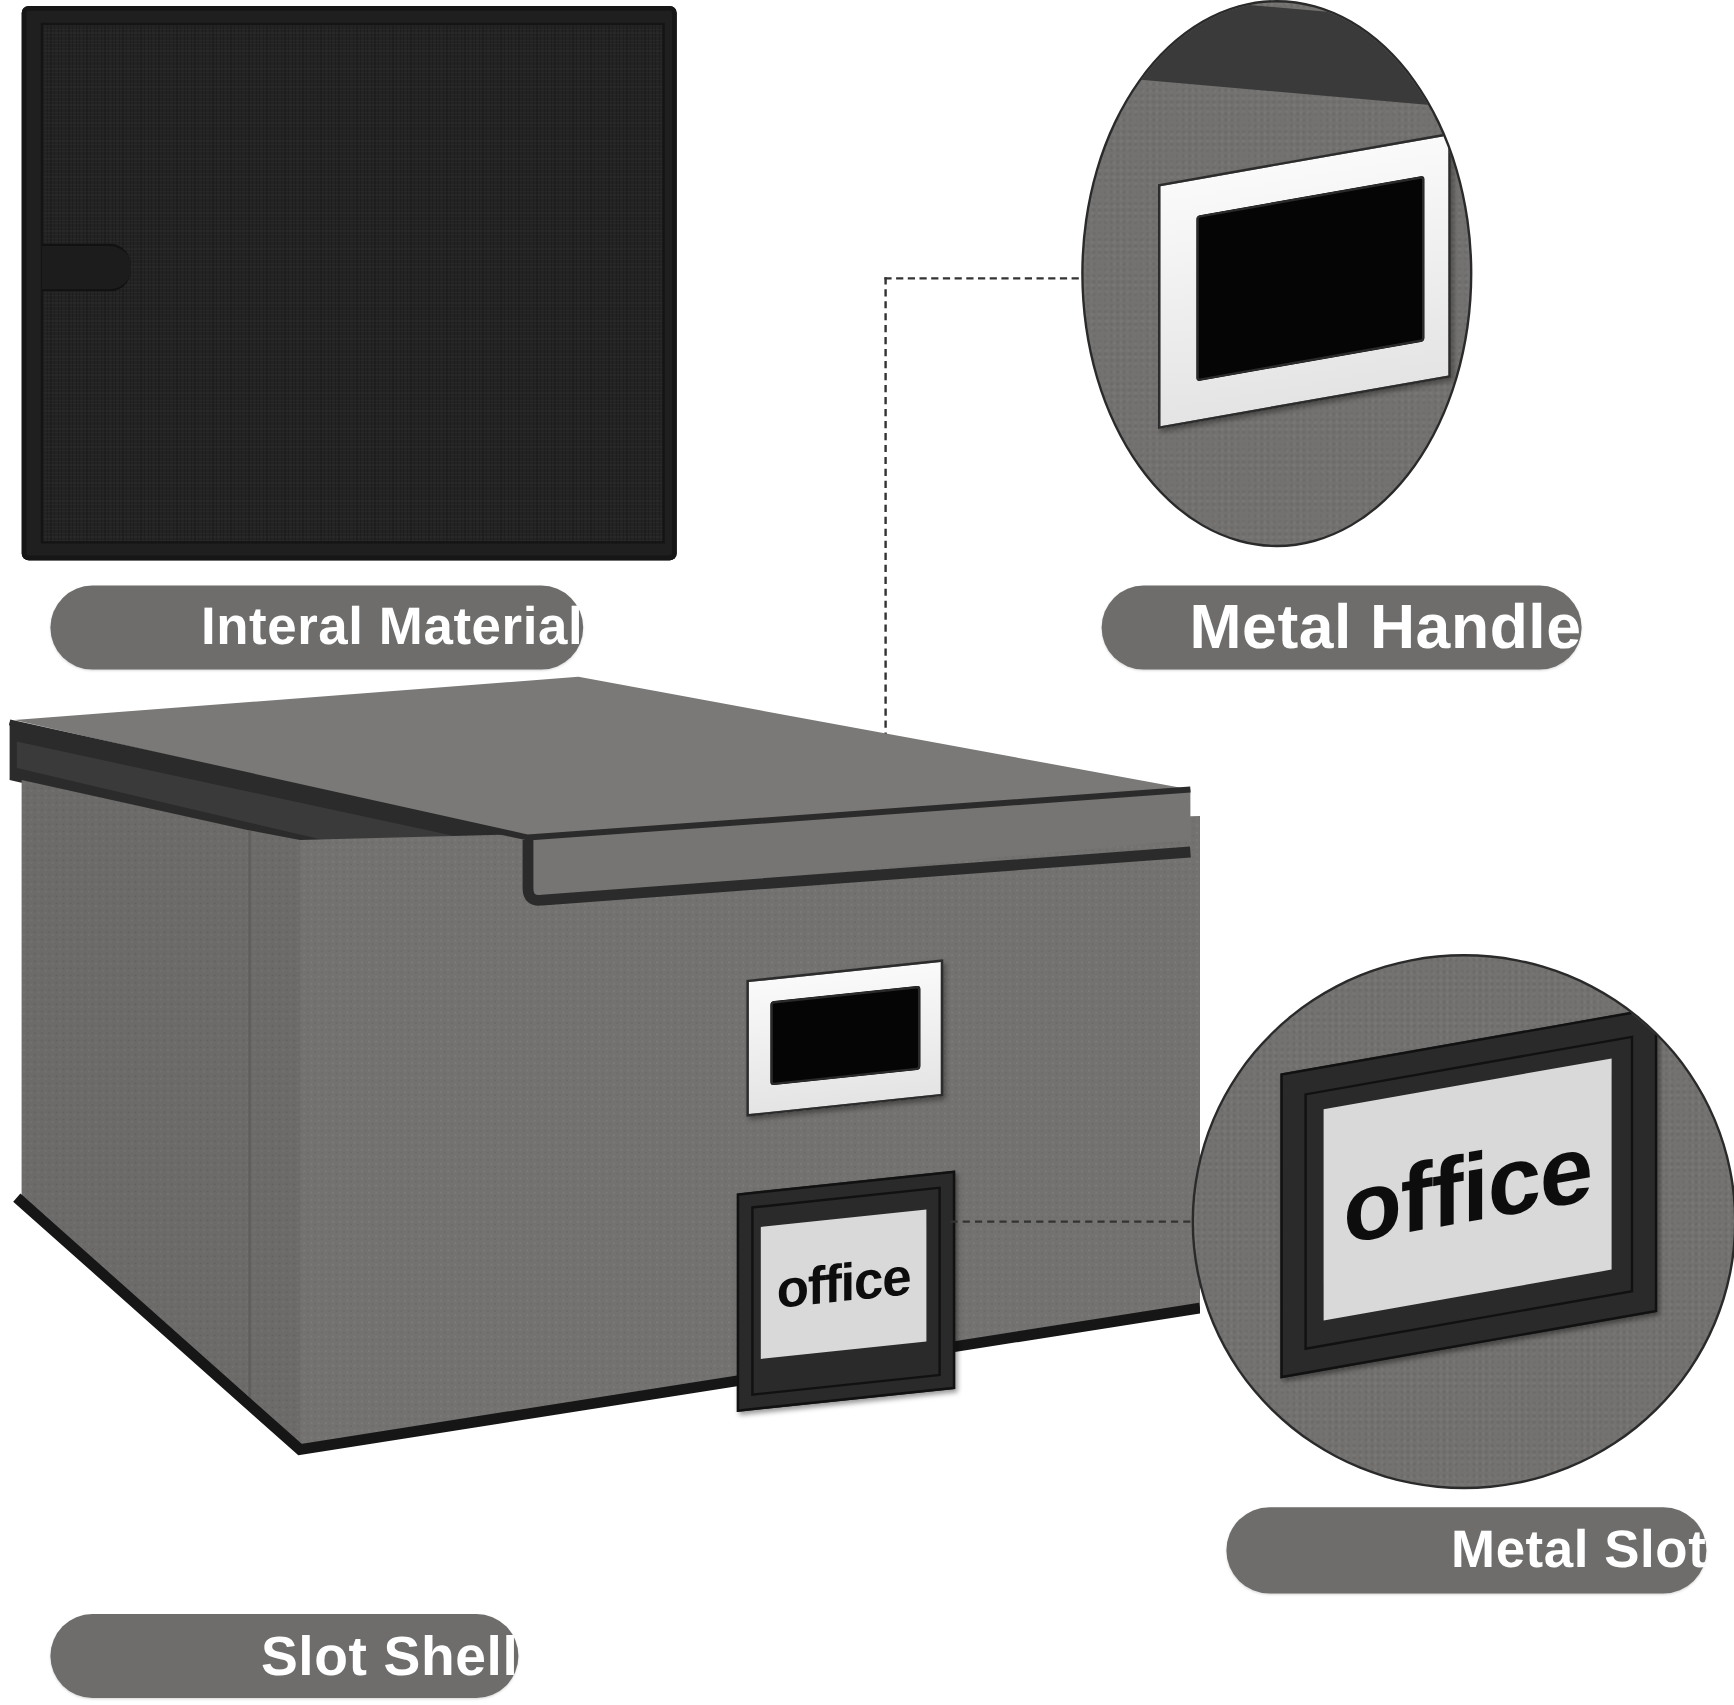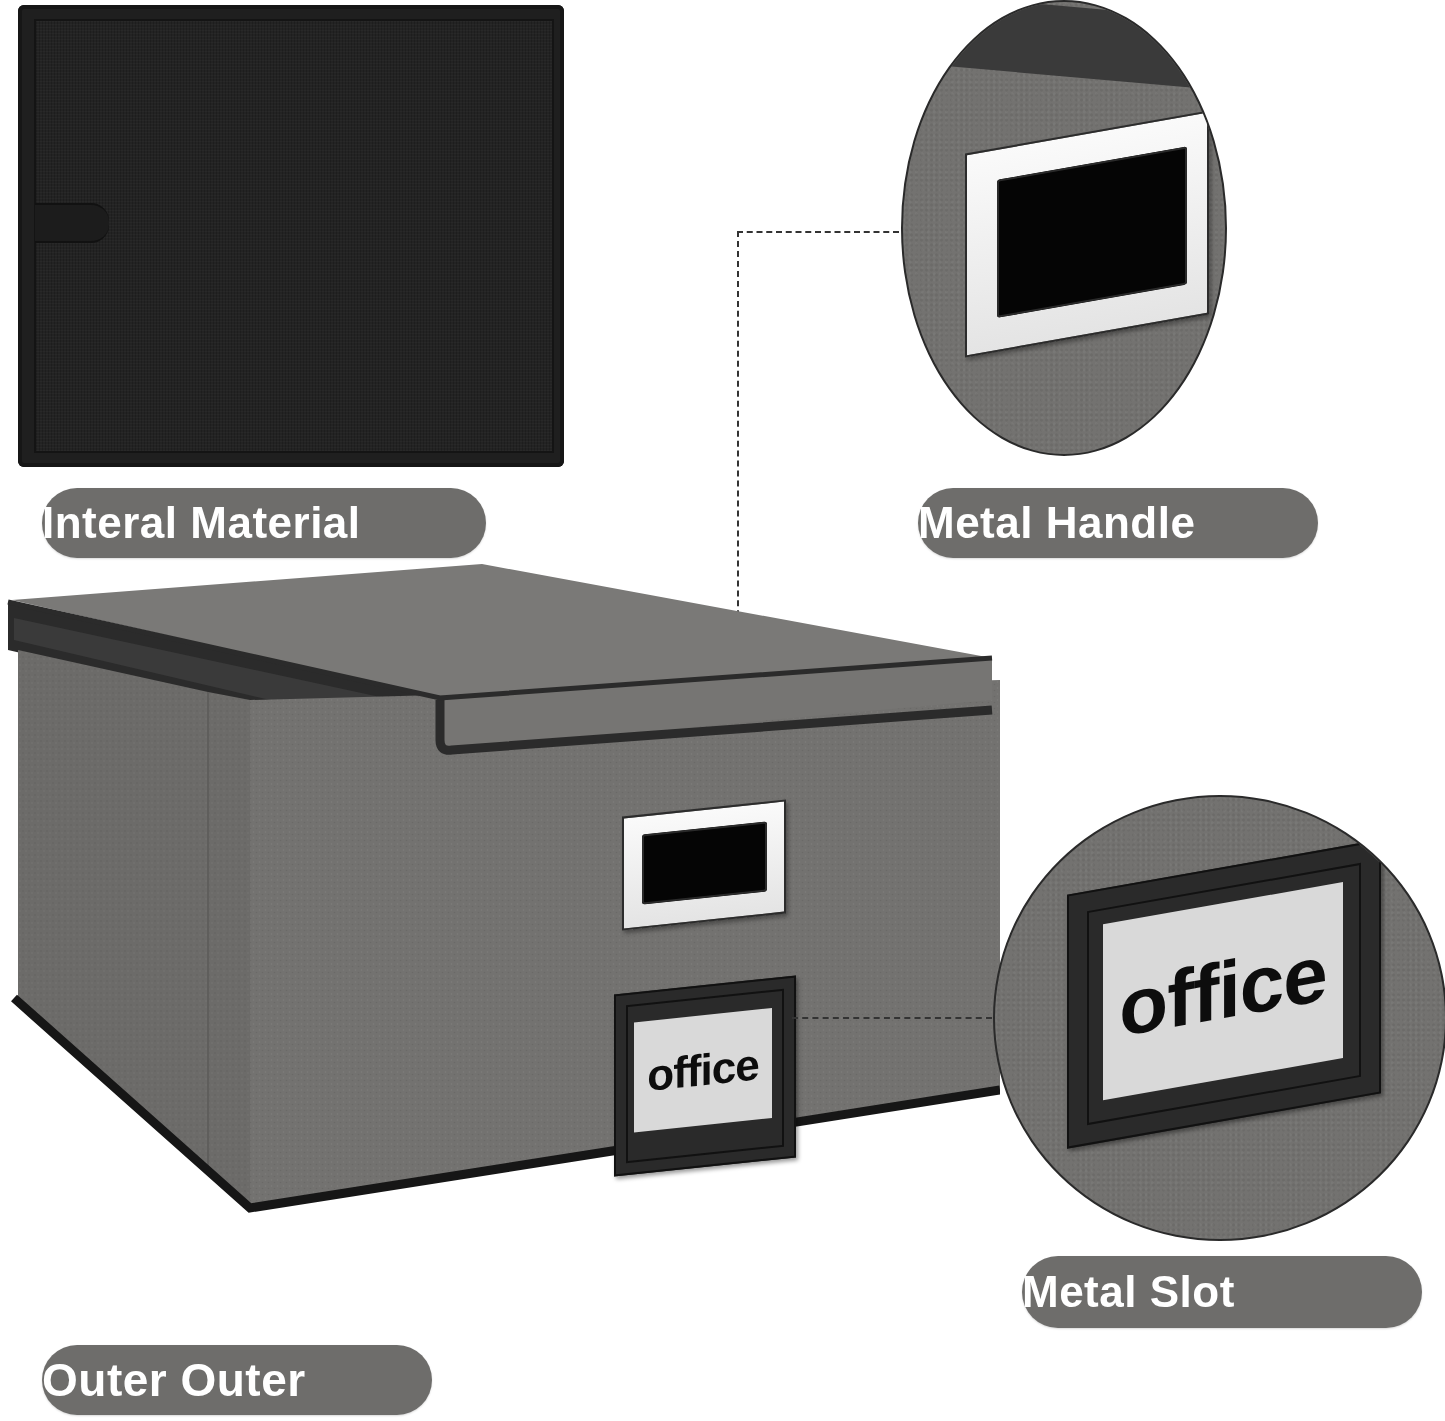--- a/index.html
+++ b/index.html
@@ -2,21 +2,21 @@
 <html><head>
   <meta charset="utf-8">
   <style>
     html, body { margin: 0; padding: 0; background: #ffffff; }
     body { width: 1445px; height: 1421px; position: relative; overflow: hidden; font-family: "Liberation Sans", sans-serif; }
     .abs { position: absolute; }
 
     
     .pill {
       position: absolute; background: #6e6d6b; color: #ffffff; border-radius: 40px;
-      display: flex; align-items: center; justify-content: flex-start;
+      display: flex; align-items: center; justify-content: flex-end;
       font-family: "Liberation Sans", sans-serif; font-weight: bold; letter-spacing: 0.5px;
       box-shadow: 0 1px 2px rgba(0,0,0,0.15);
     }
 
     
     .fabric {
       position: absolute; left: 18px; top: 5px; width: 546px; height: 462px;
       background: #1f1f1f; border-radius: 6px;
       box-shadow: inset 0 0 0 4px #161616;
     }
@@ -87,21 +87,21 @@
 <div class="zoom-circle leather" style="left:901px; top:0px; width:322px; height:452px; border-radius:50%;">
   <div class="abs" style="left:0; top:-10px; width:340px; height:70px; background:#3a3a3a; transform:rotate(5deg); transform-origin:left top;"></div>
   <div class="handle-frame" style="left:62px; top:130px; width:240px; height:200px; transform:skewY(-10deg);">
     <div class="handle-hole" style="left:30px; top:30px; width:190px; height:138px;"></div>
   </div>
 </div>
 
 <div class="dash-h" style="left:737px; top:231px; width:162px;"></div>
 <div class="dash-v" style="left:737px; top:231px; height:585px;"></div>
 
-<div class="pill" style="left:918px; top:488px; width:400px; height:70px; font-size:44px;">
+<div class="pill" style="left:918px; top:488px; width:400px; height:70px; font-size:52px;">
   <span>Metal Handle</span>
 </div>
 
 <svg class="abs" style="left:0; top:560px;" width="1000" height="770" viewBox="0 0 1000 770">
   <defs>
     <pattern id="grain" width="6" height="6" patternUnits="userSpaceOnUse">
       <rect width="6" height="6" fill="#737270"></rect>
       <circle cx="1.5" cy="2" r="0.8" fill="#7d7c7a"></circle>
       <circle cx="4.5" cy="4.5" r="0.8" fill="#6a6967"></circle>
     </pattern>
@@ -150,14 +150,14 @@
       <span>office</span>
     </div>
   </div>
 </div>
 
 <div class="pill" style="left:1022px; top:1256px; width:400px; height:72px; font-size:44px;">
   <span>Metal Slot</span>
 </div>
 
 <div class="pill" style="left:42px; top:1345px; width:390px; height:70px; font-size:46px;">
-  <span>Outer Outer</span>
+  <span>Slot Shell</span>
 </div>
 
 </body></html>

